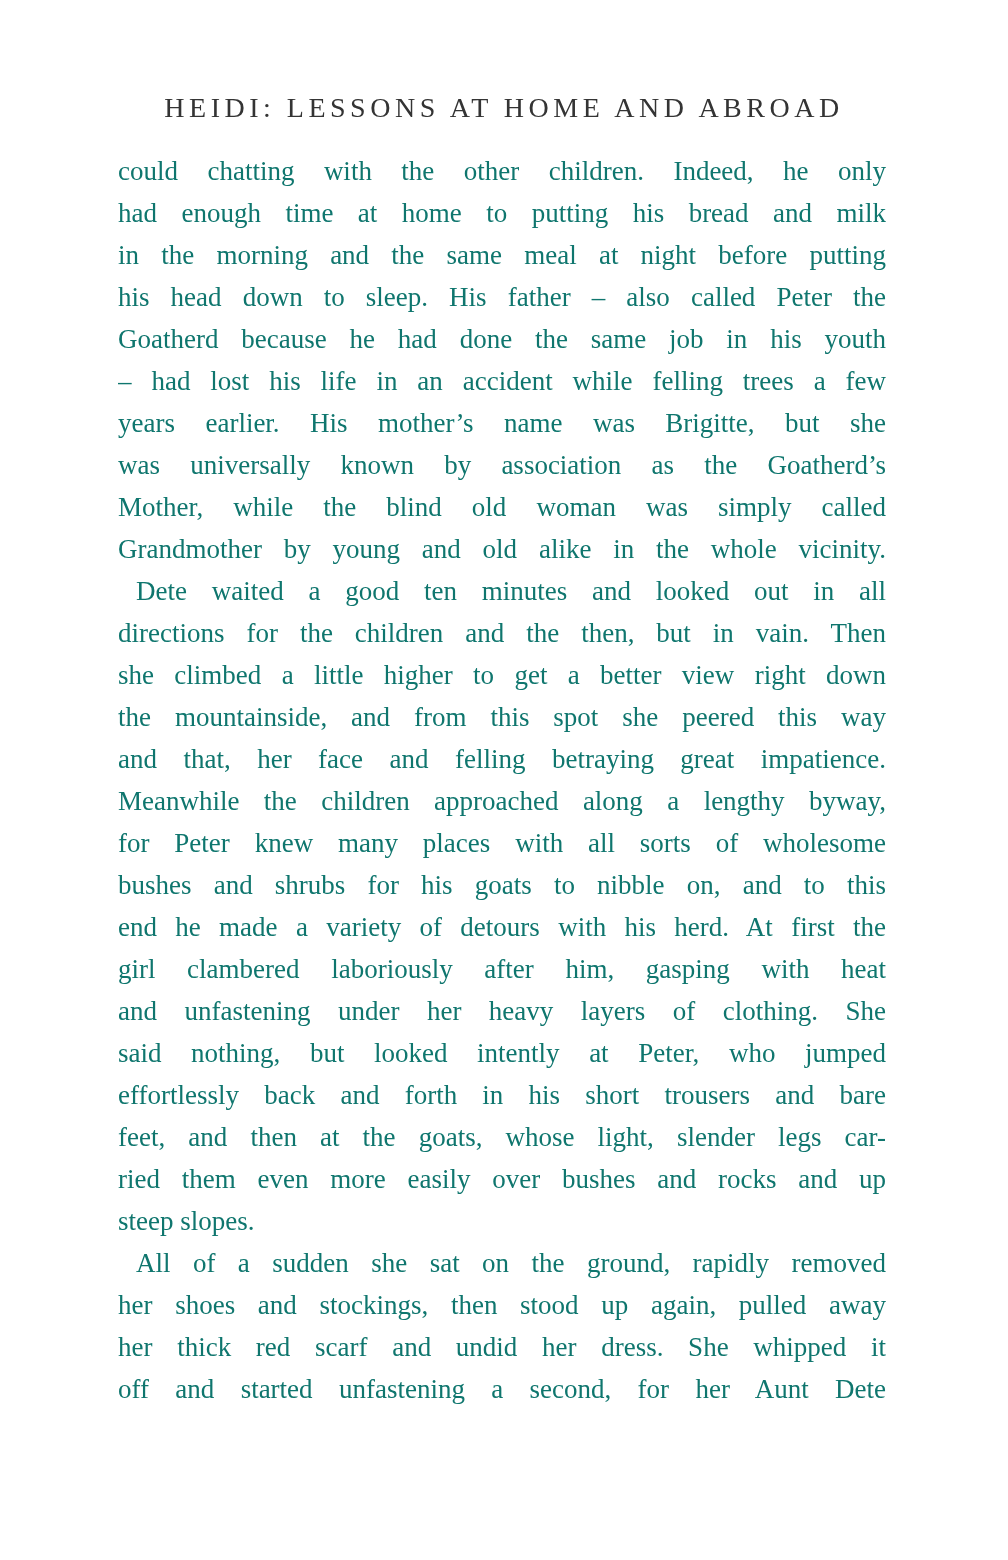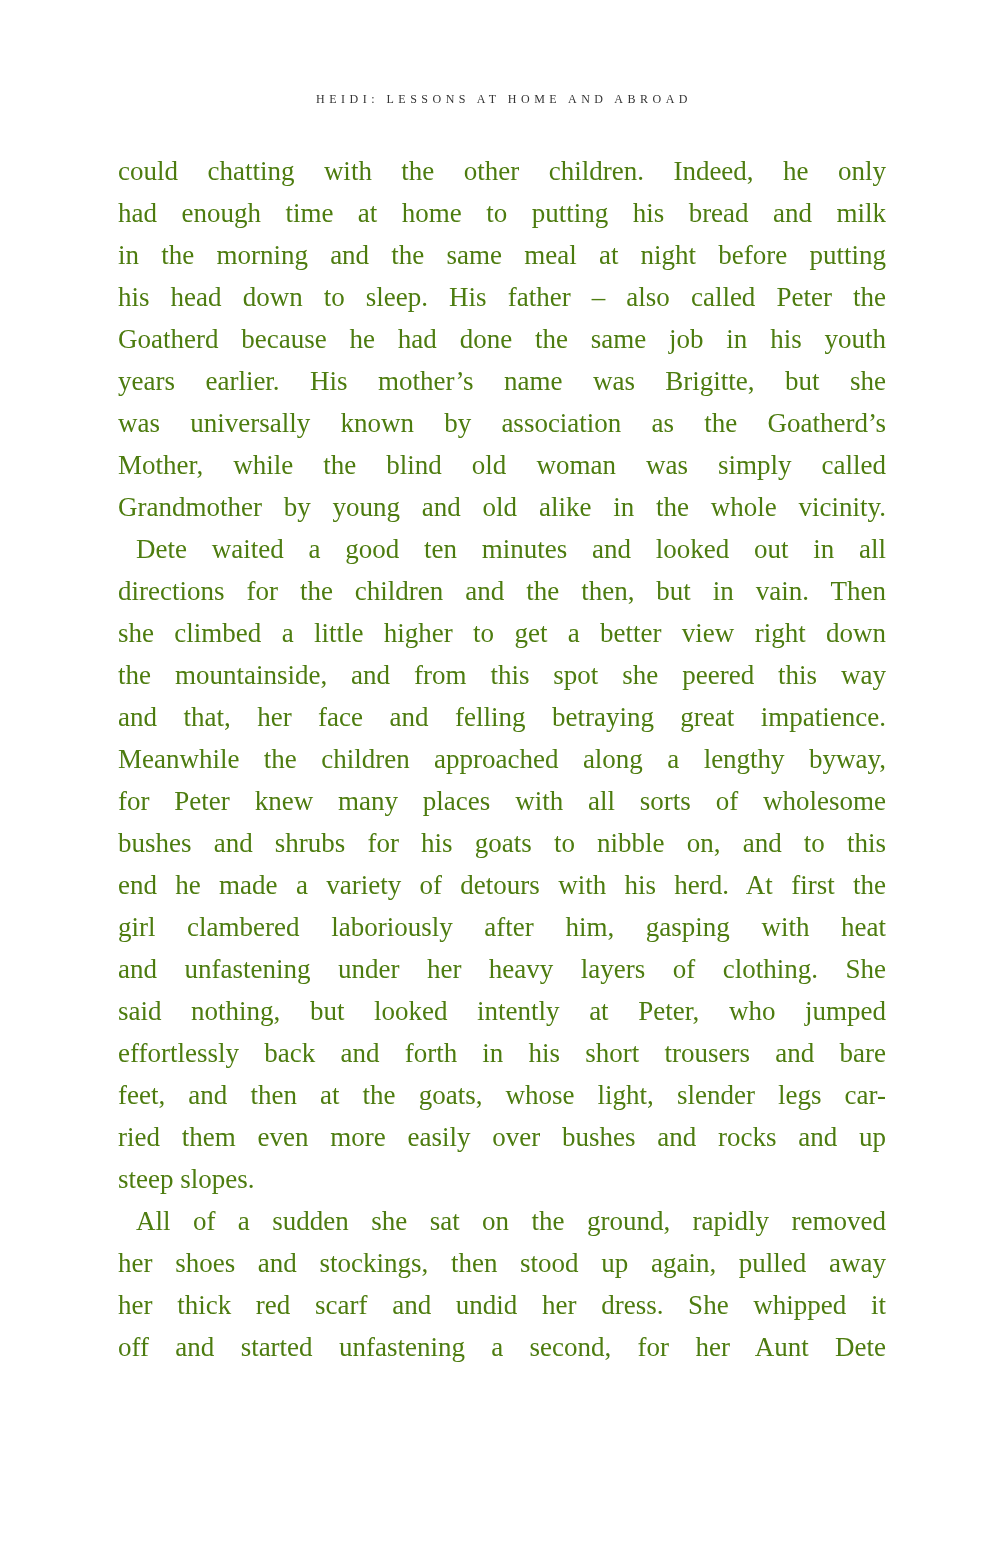--- a/index.html
+++ b/index.html
@@ -15,33 +15,33 @@
     font-family: "Liberation Serif", "DejaVu Serif", serif;
     color: #232323;
     overflow: hidden;
   }
   .running-header {
     position: absolute;
     top: 92px;
     left: 0;
     width: 100%;
     text-align: center;
-    font-size: 12px;
+    font-size: 28px;
     letter-spacing: 4.5px;
     color: #343434;
     font-variant: normal;
     white-space: nowrap;
   }
   .body-text {
     position: absolute;
     top: 150px;
     left: 118px;
     width: 768px;
     font-size: 27px;
-    color: #4d7c0f;
+    color: #0f766e;
   }
   .text-line {
     height: 42px;
     line-height: 42px;
     text-align: justify;
     text-align-last: justify;
     overflow: hidden;
     white-space: nowrap;
   }
   
@@ -69,20 +69,21 @@
 
 <div class="page">
   <div class="running-header">HEIDI: LESSONS AT HOME AND ABROAD</div>
 
   <div class="body-text">
       <div class="text-line j">could chatting with the other children. Indeed, he only</div>
       <div class="text-line j">had enough time at home to putting his bread and milk</div>
       <div class="text-line j">in the morning and the same meal at night before putting</div>
       <div class="text-line j">his head down to sleep. His father – also called Peter the</div>
       <div class="text-line j">Goatherd because he had done the same job in his youth</div>
+      <div class="text-line j">– had lost his life in an accident while felling trees a few</div>
       <div class="text-line j">years earlier. His mother’s name was Brigitte, but she</div>
       <div class="text-line j">was universally known by association as the Goatherd’s</div>
       <div class="text-line j">Mother, while the blind old woman was simply called</div>
       <div class="text-line j">Grandmother by young and old alike in the whole vicinity.</div>
       <div class="text-line j indent">Dete waited a good ten minutes and looked out in all</div>
       <div class="text-line j">directions for the children and the then, but in vain. Then</div>
       <div class="text-line j">she climbed a little higher to get a better view right down</div>
       <div class="text-line j">the mountainside, and from this spot she peered this way</div>
       <div class="text-line j">and that, her face and felling betraying great impatience.</div>
       <div class="text-line j">Meanwhile the children approached along a lengthy byway,</div>

